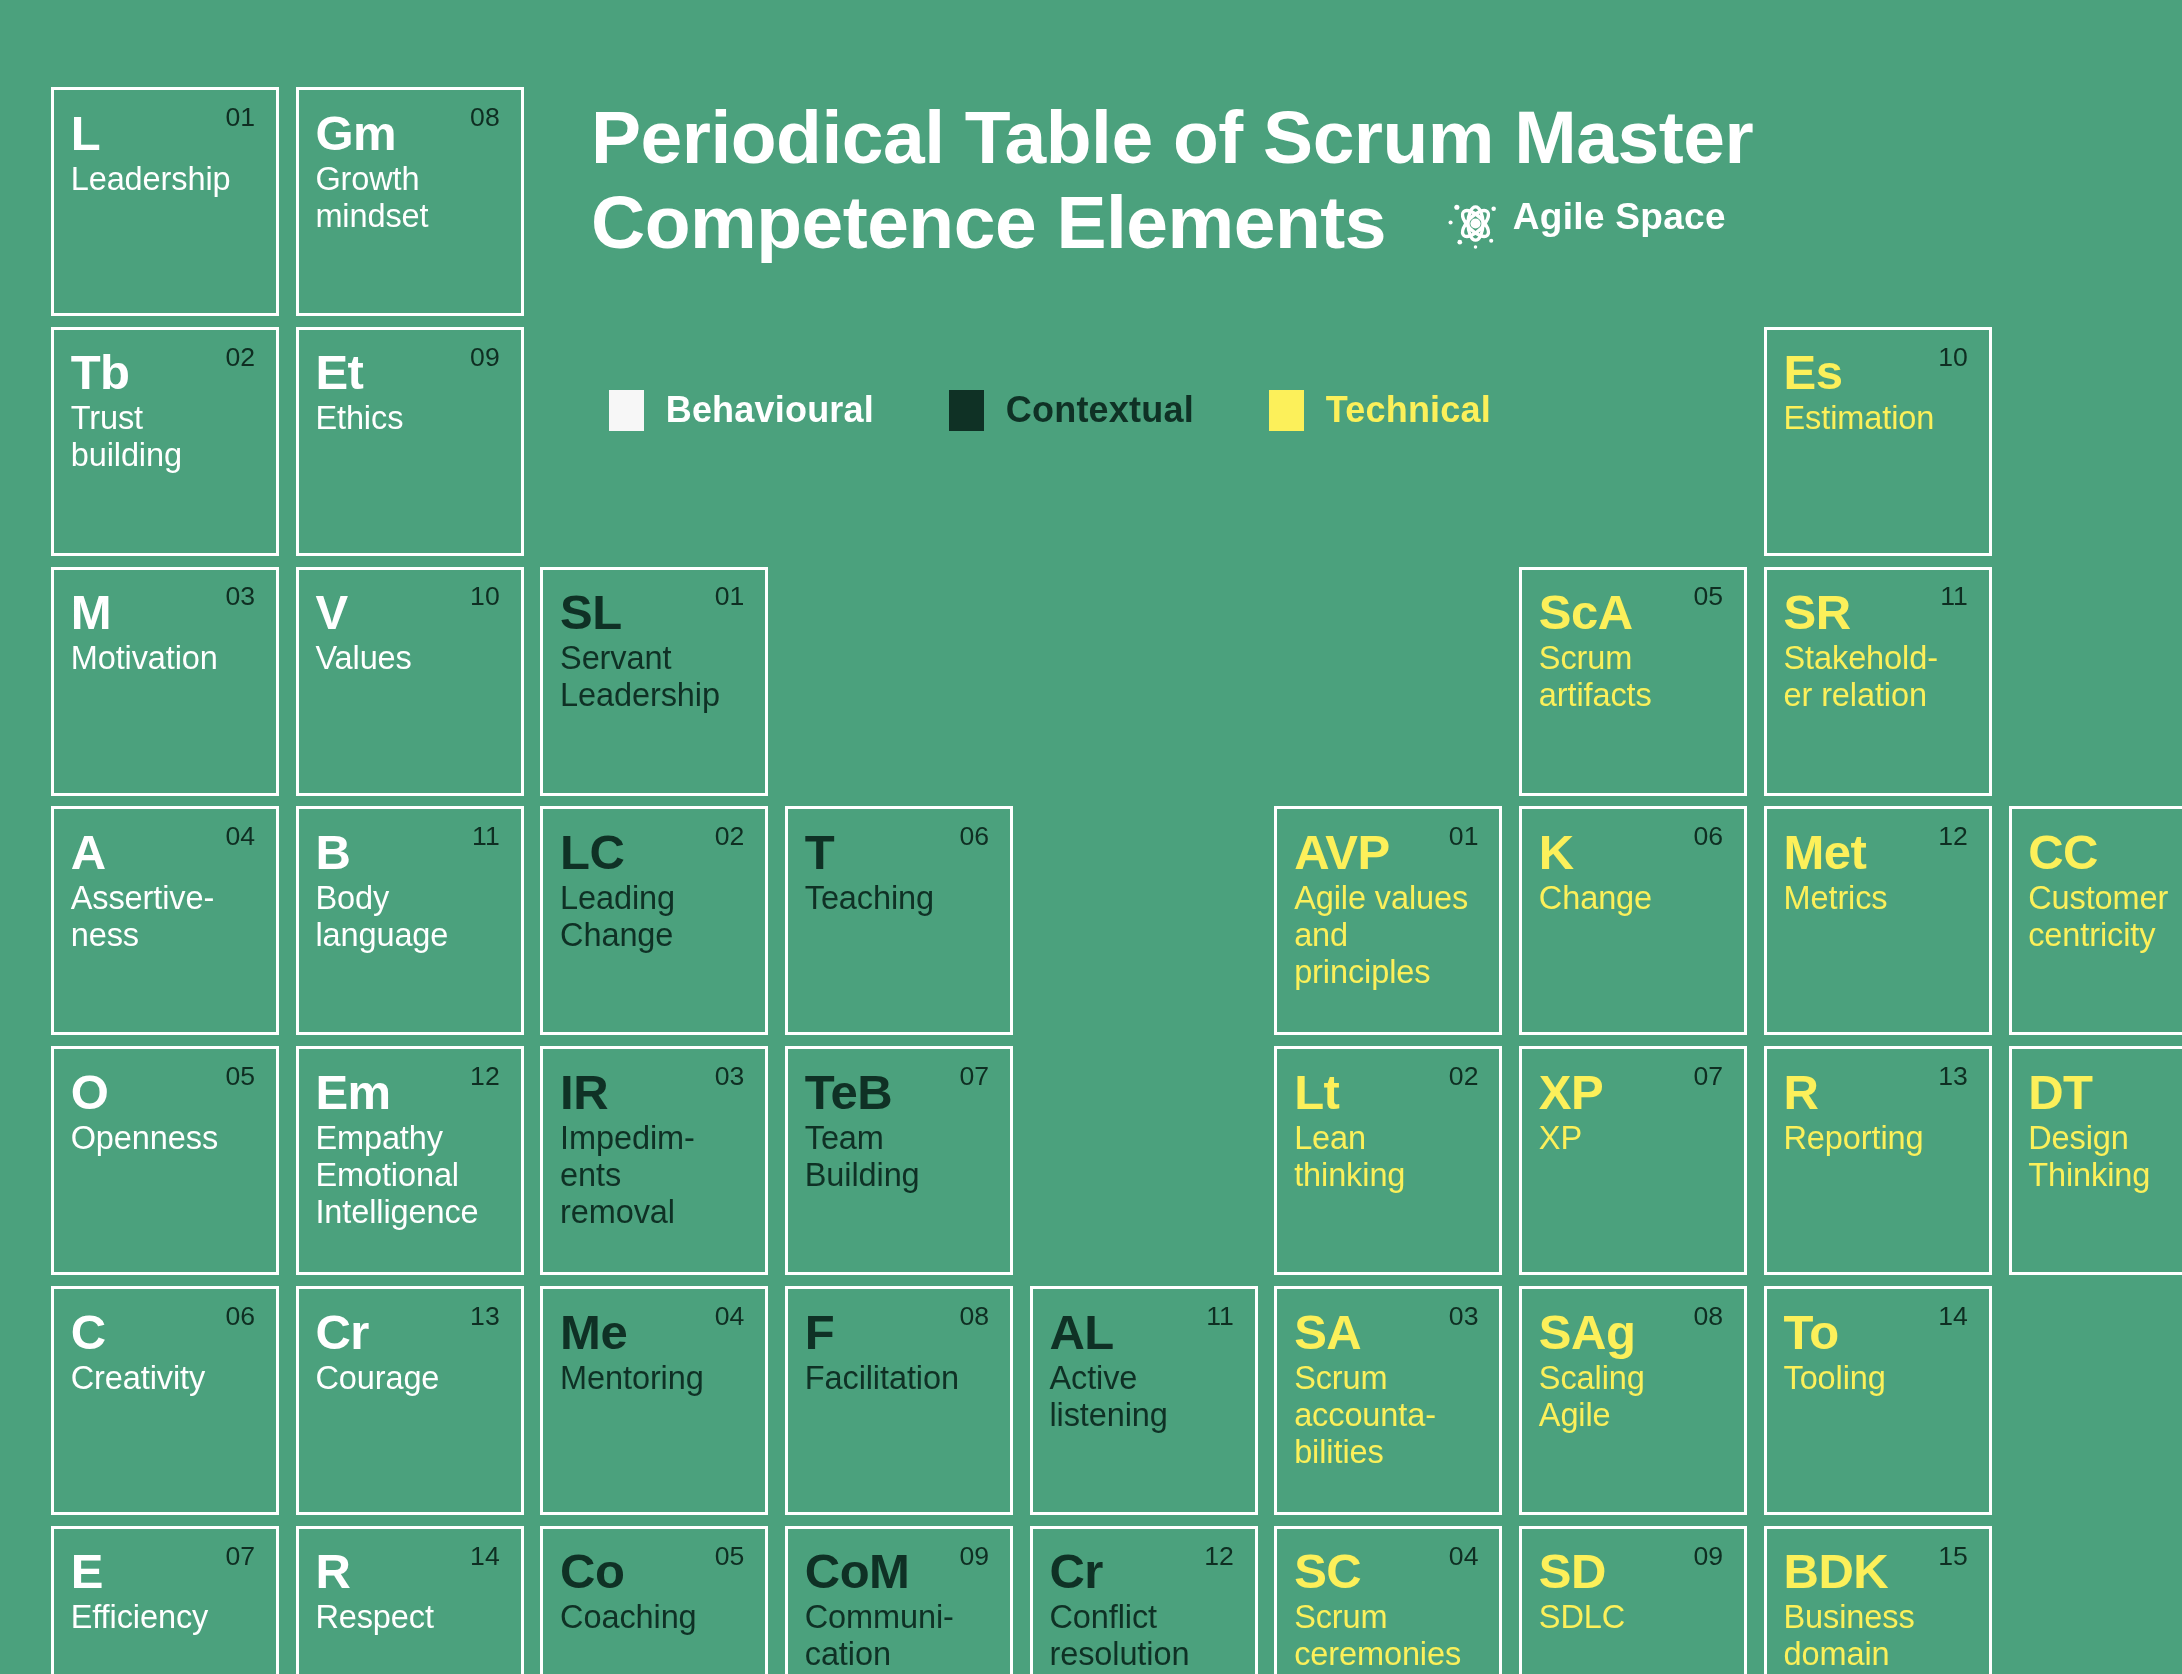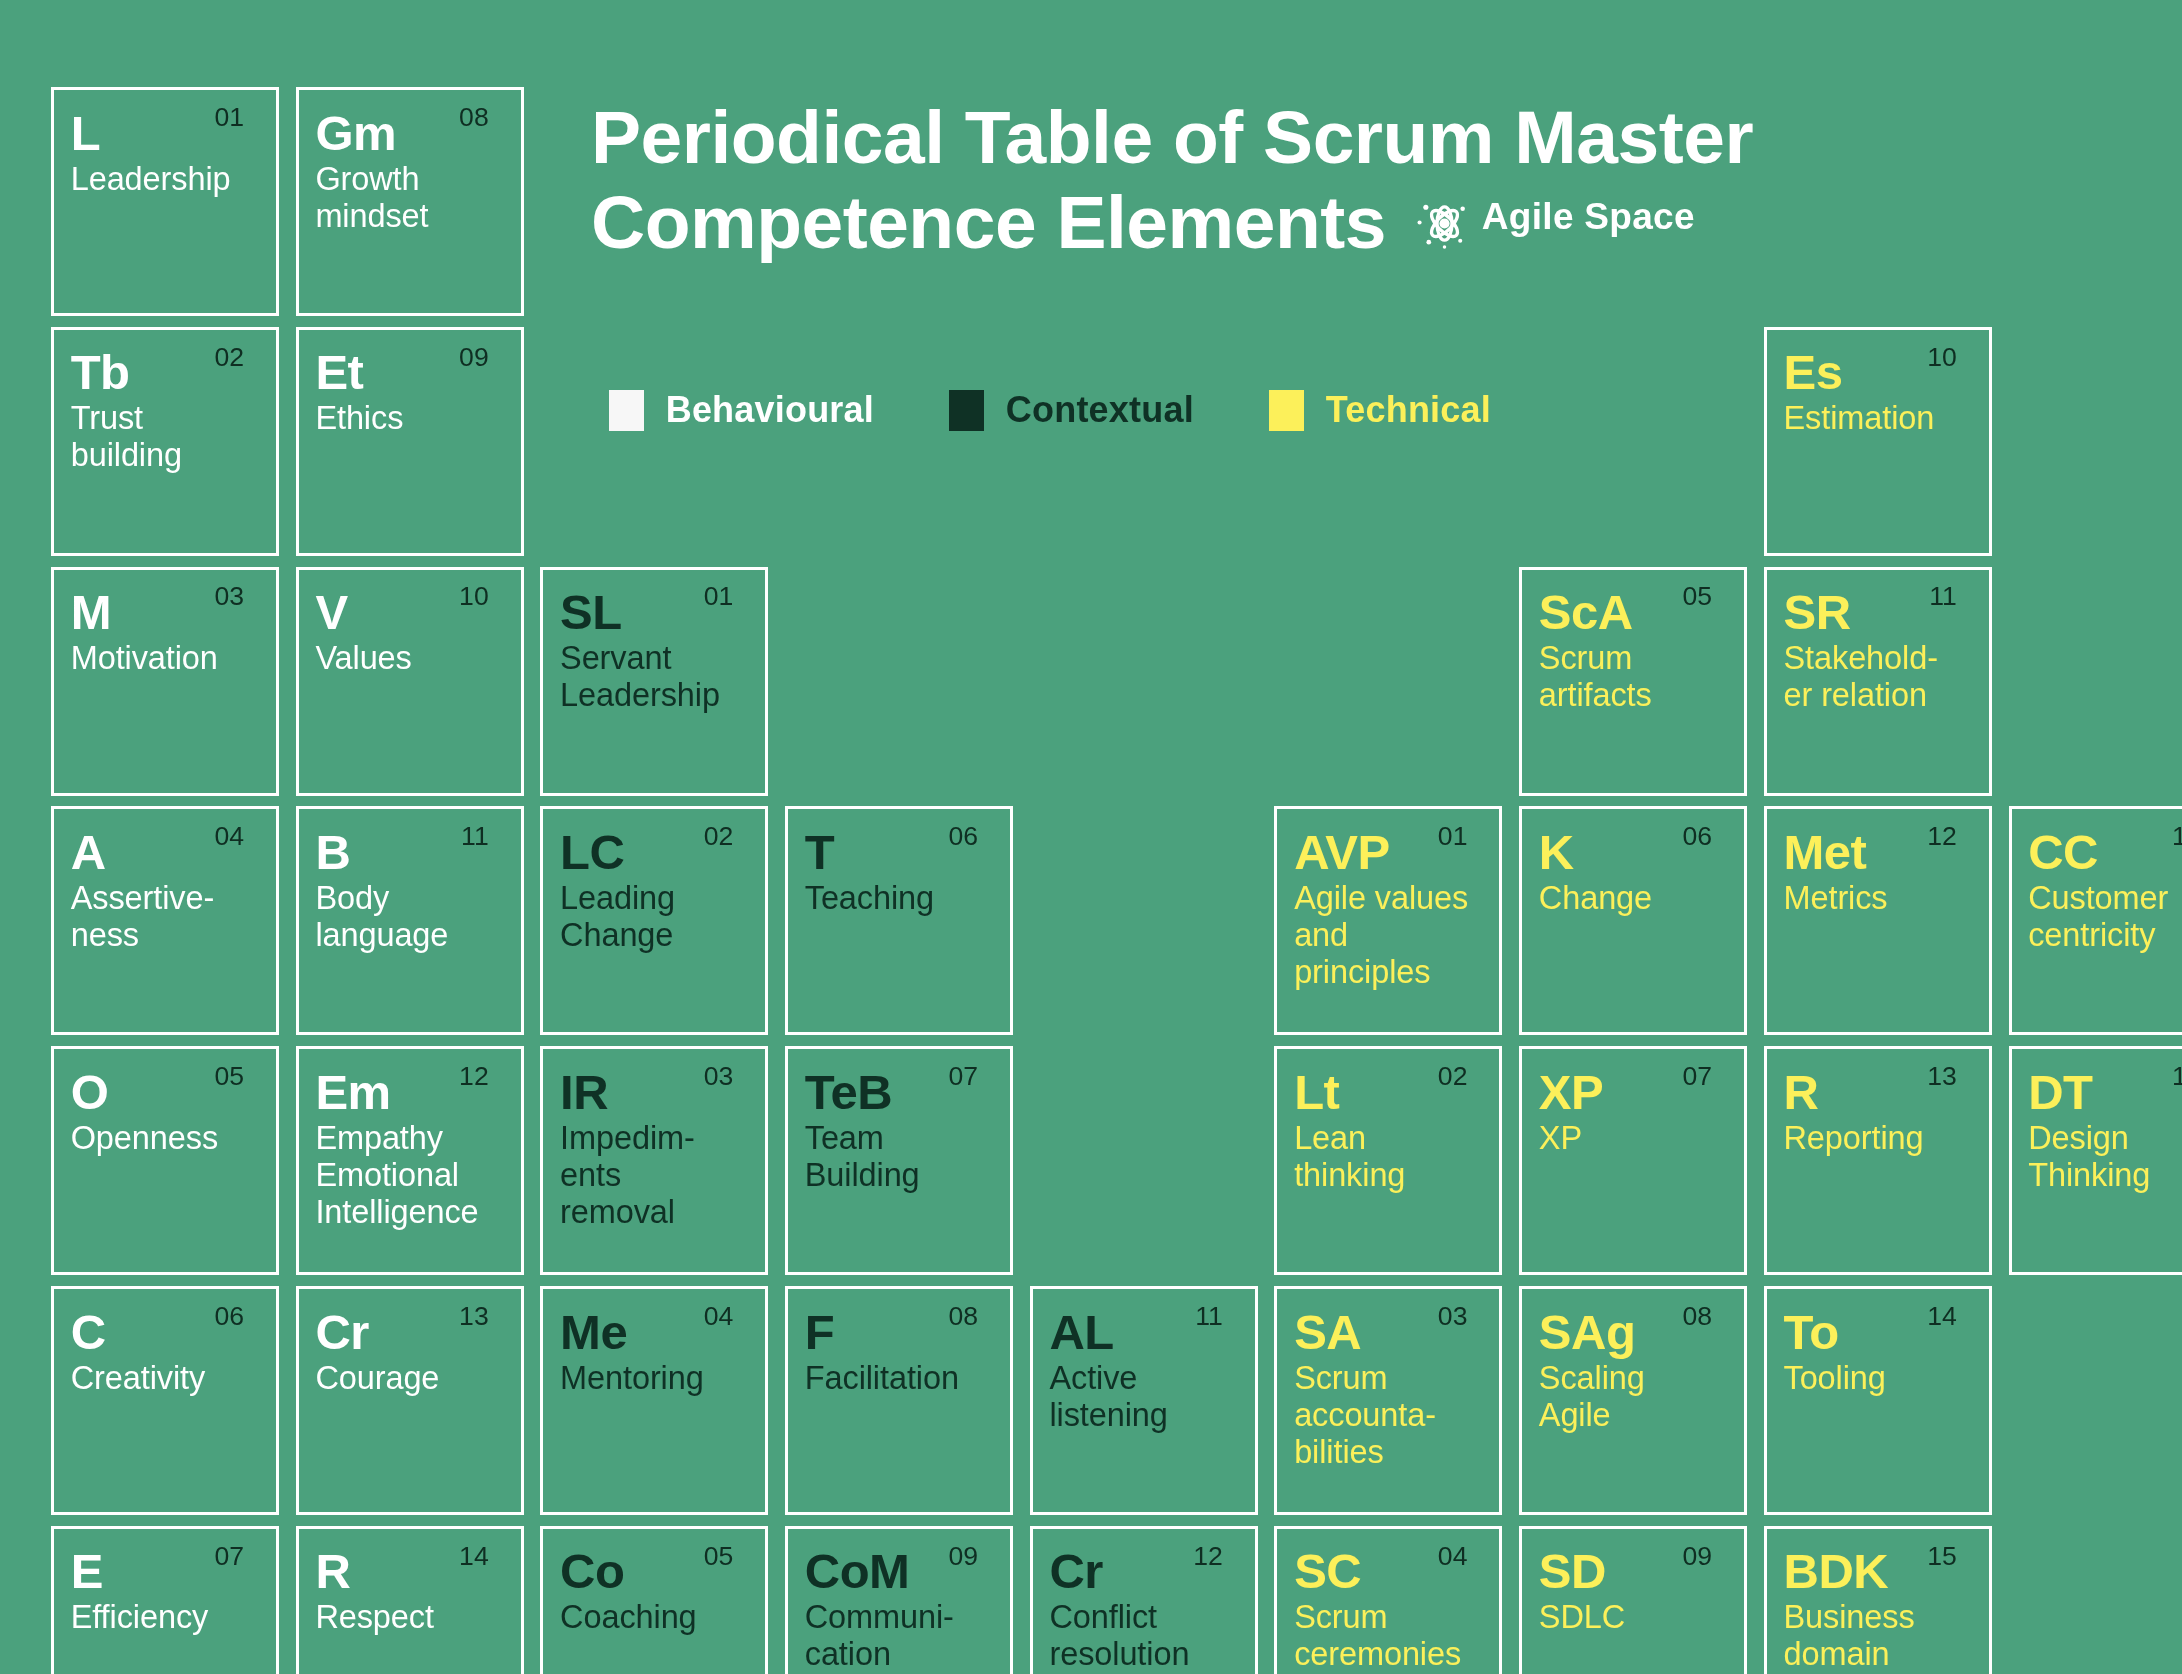--- a/index.html
+++ b/index.html
@@ -30,21 +30,21 @@
     color: #ffffff;
     font-weight: 700;
     font-size: 75px;
     line-height: 1.13;
     letter-spacing: -0.5px;
     white-space: nowrap;
   }
   #title-row2 {
     display: flex;
     align-items: flex-end;
-    gap: 31px;
+    gap: 62px;
   }
 
   
   #logo {
     display: flex;
     align-items: flex-start;
     gap: 9.9px;
     padding-bottom: 13.8px;
   }
   #logo-mark { width: 55px; height: 55px; display: block; flex: none; }
@@ -90,21 +90,21 @@
   .cell {
     border: 3.9px solid #ffffff;
     padding: 17.7px 16.7px 9.9px 16.7px;
     position: relative;
     overflow: hidden;
   }
 
   .cell-num {
     position: absolute;
     top: 13.8px;
-    right: 32px;
+    right: 21px;
     font-size: 26.6px;
     font-weight: 400;
     color: #0f2e22;
     line-height: 1;
   }
   .cell-sym {
     font-size: 49px;
     font-weight: 700;
     line-height: 1.04;
     letter-spacing: -0.5px;

